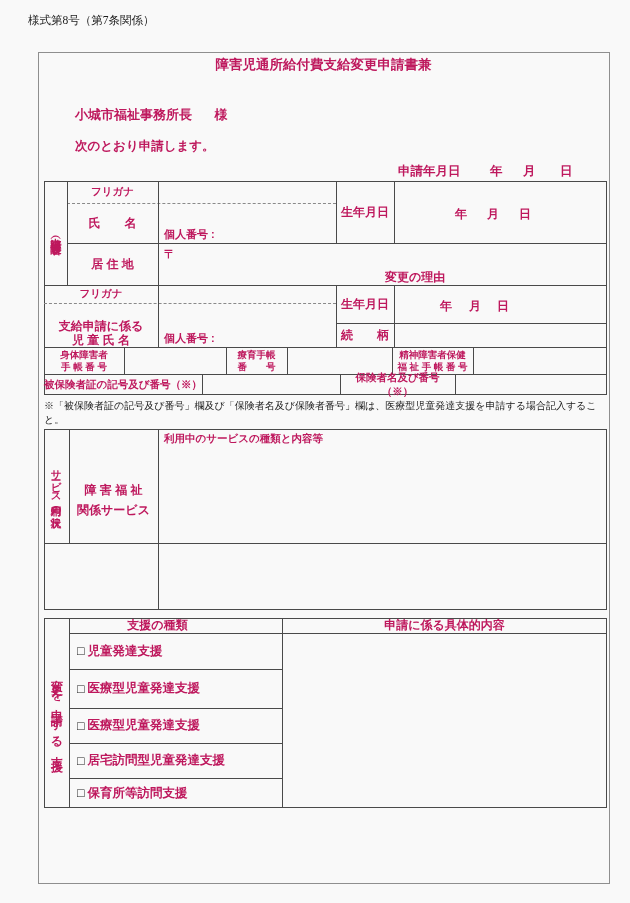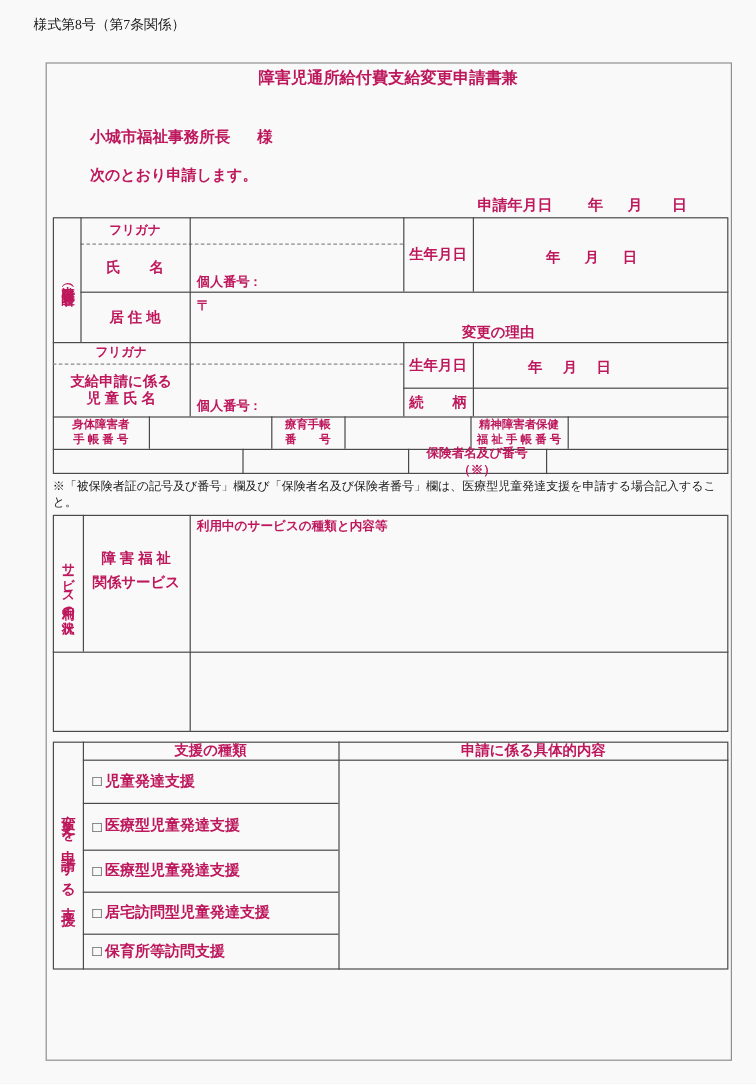--- a/index.html
+++ b/index.html
@@ -82,21 +82,21 @@
   <div class="abs lbl f11" style="left:164px;top:227px;">個人番号 :</div>
   <div class="cell lbl f12" style="left:336px;top:181px;width:58px;height:62px;">生年月日</div>
   <span class="abs lbl f12" style="left:455px;top:206px;">年</span>
   <span class="abs lbl f12" style="left:487px;top:206px;">月</span>
   <span class="abs lbl f12" style="left:519px;top:206px;">日</span>
   <div class="cell lbl f12" style="left:67px;top:243px;width:91px;height:42px;">居 住 地</div>
   <div class="abs lbl" style="left:164px;top:247px;font-size:11.5px;">〒</div>
   <div class="abs lbl f12" style="left:385px;top:269px;">変更の理由</div>
 
   <div class="cell lbl f105" style="left:44px;top:285px;width:114px;height:18px;">フリガナ</div>
-  <div class="cell col" style="left:44px;top:303px;width:114px;height:44px;">
+  <div class="cell col" style="left:44px;top:303px;width:114px;height:44px;justify-content:flex-end;">
     <span class="lbl f12" style="line-height:14px;">支給申請に係る</span>
     <span class="lbl f12" style="line-height:14px;">児 童 氏 名</span>
   </div>
   <div class="abs lbl f11" style="left:164px;top:331px;">個人番号 :</div>
   <div class="cell lbl f12" style="left:336px;top:285px;width:58px;height:38px;">生年月日</div>
   <span class="abs lbl f12" style="left:440px;top:298px;">年</span>
   <span class="abs lbl f12" style="left:469px;top:298px;">月</span>
   <span class="abs lbl f12" style="left:497px;top:298px;">日</span>
   <div class="cell lbl f12" style="left:336px;top:323px;width:58px;height:24px;">続　　柄</div>
 
@@ -105,54 +105,55 @@
     <span class="lbl f95" style="line-height:12px;">手 帳 番 号</span>
   </div>
   <div class="cell col" style="left:226px;top:347px;width:61px;height:27px;">
     <span class="lbl f95" style="line-height:12px;">療育手帳</span>
     <span class="lbl f95" style="line-height:12px;">番　　号</span>
   </div>
   <div class="cell col" style="left:392px;top:347px;width:81px;height:27px;">
     <span class="lbl f95" style="line-height:12px;">精神障害者保健</span>
     <span class="lbl f95" style="line-height:12px;">福 祉 手 帳 番 号</span>
   </div>
+  <div class="cell lbl f105" style="left:44px;top:374px;width:158px;height:21px;">被保険者証の記号及び番号（※）</div>
   <div class="cell lbl f105" style="left:340px;top:374px;width:115px;height:21px;">保険者名及び番号（※）</div>
 
   <div class="abs f10" style="left:44px;top:399px;width:563px;line-height:13.5px;color:#1a1a1a;font-weight:500;">
     <div>※「被保険者証の記号及び番号」欄及び「保険者名及び保険者番号」欄は、医療型児童発達支援を申請する場合記入するこ</div>
     <div>と。</div>
   </div>
 
   <div class="box" style="left:44px;top:429px;width:561px;height:179px;"></div>
   <div class="hl" style="left:44px;top:543px;width:563px;"></div>
   <div class="vl" style="left:69px;top:429px;height:114px;"></div>
   <div class="vl" style="left:158px;top:429px;height:181px;"></div>
 
   <div class="cell" style="left:44px;top:429px;width:25px;height:114px;">
     <span class="vert lbl f105">サービス利用の状況</span>
   </div>
-  <div class="cell col" style="left:69px;top:418px;width:89px;height:114px;">
+  <div class="cell col" style="left:69px;top:443px;width:89px;height:114px;">
     <span class="lbl f12" style="line-height:20px;">障 害 福 祉</span>
     <span class="lbl f12" style="line-height:20px;">関係サービス</span>
   </div>
   <div class="abs lbl f105" style="left:164px;top:432px;">利用中のサービスの種類と内容等</div>
 
   <div class="box" style="left:44px;top:618px;width:561px;height:188px;"></div>
   <div class="vl" style="left:69px;top:618px;height:190px;"></div>
   <div class="vl" style="left:282px;top:618px;height:190px;"></div>
   <div class="hl" style="left:69px;top:633px;width:538px;"></div>
   <div class="hl" style="left:69px;top:669px;width:213px;"></div>
   <div class="hl" style="left:69px;top:708px;width:213px;"></div>
   <div class="hl" style="left:69px;top:743px;width:213px;"></div>
   <div class="hl" style="left:69px;top:778px;width:213px;"></div>
 
   <div class="cell" style="left:44px;top:618px;width:25px;height:190px;">
     <span class="vert lbl f12" style="letter-spacing:5px;">変更を申請する支援</span>
   </div>
-  <div class="cell lbl f12" style="left:69px;top:618px;width:213px;height:15px;">支援の種類</div>
+  <div class="cell lbl f12" style="left:51px;top:618px;width:213px;height:15px;">支援の種類</div>
   <div class="cell lbl f12" style="left:282px;top:618px;width:325px;height:15px;">申請に係る具体的内容</div>
 
   <div class="cell opt" style="left:69px;top:633px;width:213px;height:36px;">
     <span class="glyph f125">□</span>
     <span class="lbl f125">児童発達支援</span>
   </div>
   <div class="cell opt" style="left:69px;top:669px;width:213px;height:39px;">
     <span class="glyph f125">□</span>
     <span class="lbl f125">医療型児童発達支援</span>
   </div>

